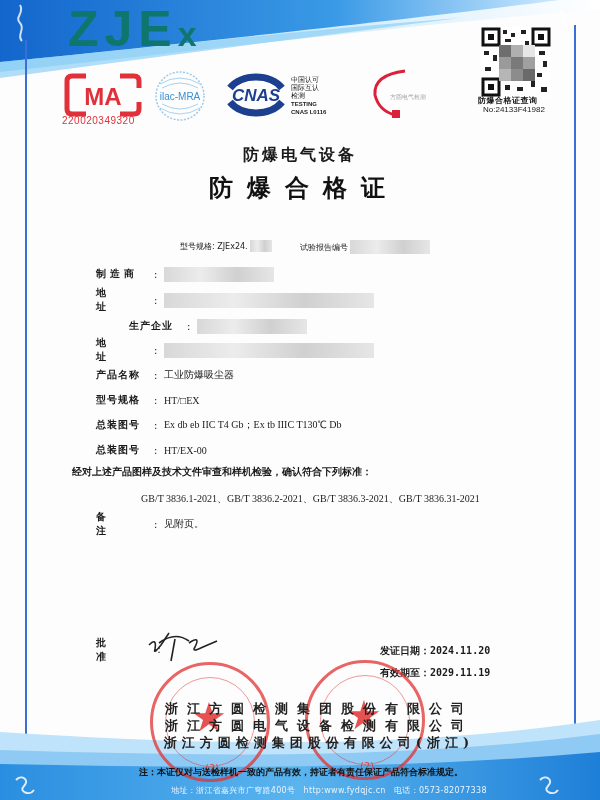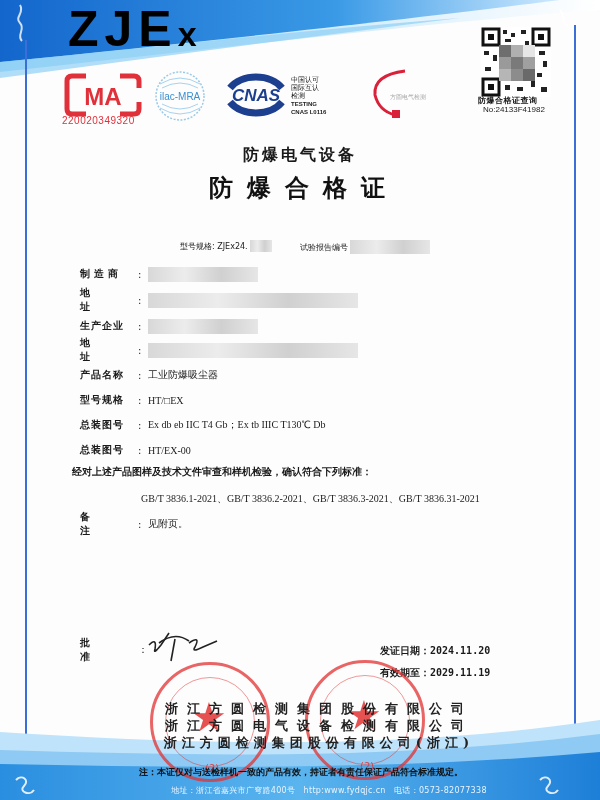--- a/index.html
+++ b/index.html
@@ -3,21 +3,21 @@
 <meta charset="utf-8">
 <style>
   * { margin: 0; padding: 0; box-sizing: border-box; }
   html, body { width: 600px; height: 800px; overflow: hidden; background: #ffffff; }
   body { position: relative; font-family: "DejaVu Sans", sans-serif; color: #1a1a1a; }
 
   .page { position: absolute; left: 0; top: 0; width: 600px; height: 800px; background: #fdfdfd; overflow: hidden; }
 
   
   .top-banner { position: absolute; left: 0; top: 0; width: 600px; height: 130px; }
-  .brand { position: absolute; left: 68px; top: 4px; font-family: "Liberation Sans", sans-serif; font-weight: bold; color: #000000; font-size: 50px; letter-spacing: 6px; line-height: 1; }
+  .brand { position: absolute; left: 68px; top: 4px; font-family: "Liberation Sans", sans-serif; font-weight: bold; color: #0f766e; font-size: 50px; letter-spacing: 6px; line-height: 1; }
   .brand .small-x { font-size: 34px; letter-spacing: 0; }
 
   
   .border-left { position: absolute; left: 25px; top: 40px; width: 2px; height: 700px; background: #3a6fd8; }
   .border-right { position: absolute; left: 574px; top: 25px; width: 2px; height: 700px; background: #3a6fd8; }
 
   
   .cma { position: absolute; left: 64px; top: 72px; width: 78px; height: 46px; }
   .cma-num { position: absolute; left: 62px; top: 115px; font-family: "Liberation Sans", sans-serif; font-size: 10px; color: #e0303a; letter-spacing: 0.5px; }
   .ilac { position: absolute; left: 150px; top: 70px; width: 60px; height: 52px; }
@@ -32,21 +32,21 @@
   .qr-no { position: absolute; left: 483px; top: 105px; font-family: "Liberation Sans", sans-serif; font-size: 8px; color: #222; }
 
   
   .subtitle { position: absolute; left: 0; width: 600px; top: 145px; text-align: center; font-size: 16px; font-weight: bold; letter-spacing: 3px; color: #1a1a1a; }
   .title { position: absolute; left: 0; width: 600px; top: 172px; text-align: center; font-size: 24px; font-weight: bold; letter-spacing: 14px; color: #111; padding-left: 8px; }
 
   .cert-line { position: absolute; top: 240px; font-size: 8px; color: #222; }
   .blur { display: inline-block; background: linear-gradient(90deg,#d8d8d8,#ececec,#d0d0d0,#e6e6e6); vertical-align: middle; }
 
   
-  .field { position: absolute; left: 72px; font-size: 10px; color: #1a1a1a; display: flex; align-items: center; height: 16px; padding-left: 8px; }
+  .field { position: absolute; left: 88px; font-size: 10px; color: #1a1a1a; display: flex; align-items: center; height: 16px; padding-left: 8px; }
   .field .lbl { width: 58px; font-weight: bold; letter-spacing: 1px; }
   .field .colon { width: 10px; }
   .field .val { font-family: "Liberation Serif", serif; font-size: 10px; }
 
   .statement { position: absolute; left: 72px; top: 465px; font-size: 10px; font-weight: bold; color: #1a1a1a; }
   .standards { position: absolute; left: 141px; top: 492px; font-family: "Liberation Serif", serif; font-size: 10px; color: #1a1a1a; }
   .signature { position: absolute; left: 145px; top: 625px; width: 80px; height: 40px; }
 
   .dates { position: absolute; left: 380px; font-family: "DejaVu Sans Mono", monospace; font-size: 10px; font-weight: bold; color: #1a1a1a; }
 
@@ -180,21 +180,21 @@
   <div class="field" style="top:266px;">
     <span class="lbl" style="letter-spacing:4px;">制造商</span>
       <span class="colon">:</span>
     <span class="blur" style="width:110px;height:15px;"></span>
   </div>
   <div class="field" style="top:292px;">
     <span class="lbl" style="letter-spacing:26px;">地址</span>
       <span class="colon">:</span>
     <span class="blur" style="width:210px;height:15px;"></span>
   </div>
-  <div class="field" style="top:318px;">
+  <div class="field" style="top:318px;margin-left:33px;">
     <span class="lbl">生产企业</span>
       <span class="colon">:</span>
     <span class="blur" style="width:110px;height:15px;"></span>
   </div>
   <div class="field" style="top:342px;">
     <span class="lbl" style="letter-spacing:26px;">地址</span>
       <span class="colon">:</span>
     <span class="blur" style="width:210px;height:15px;"></span>
   </div>
   <div class="field" style="top:367px;">

